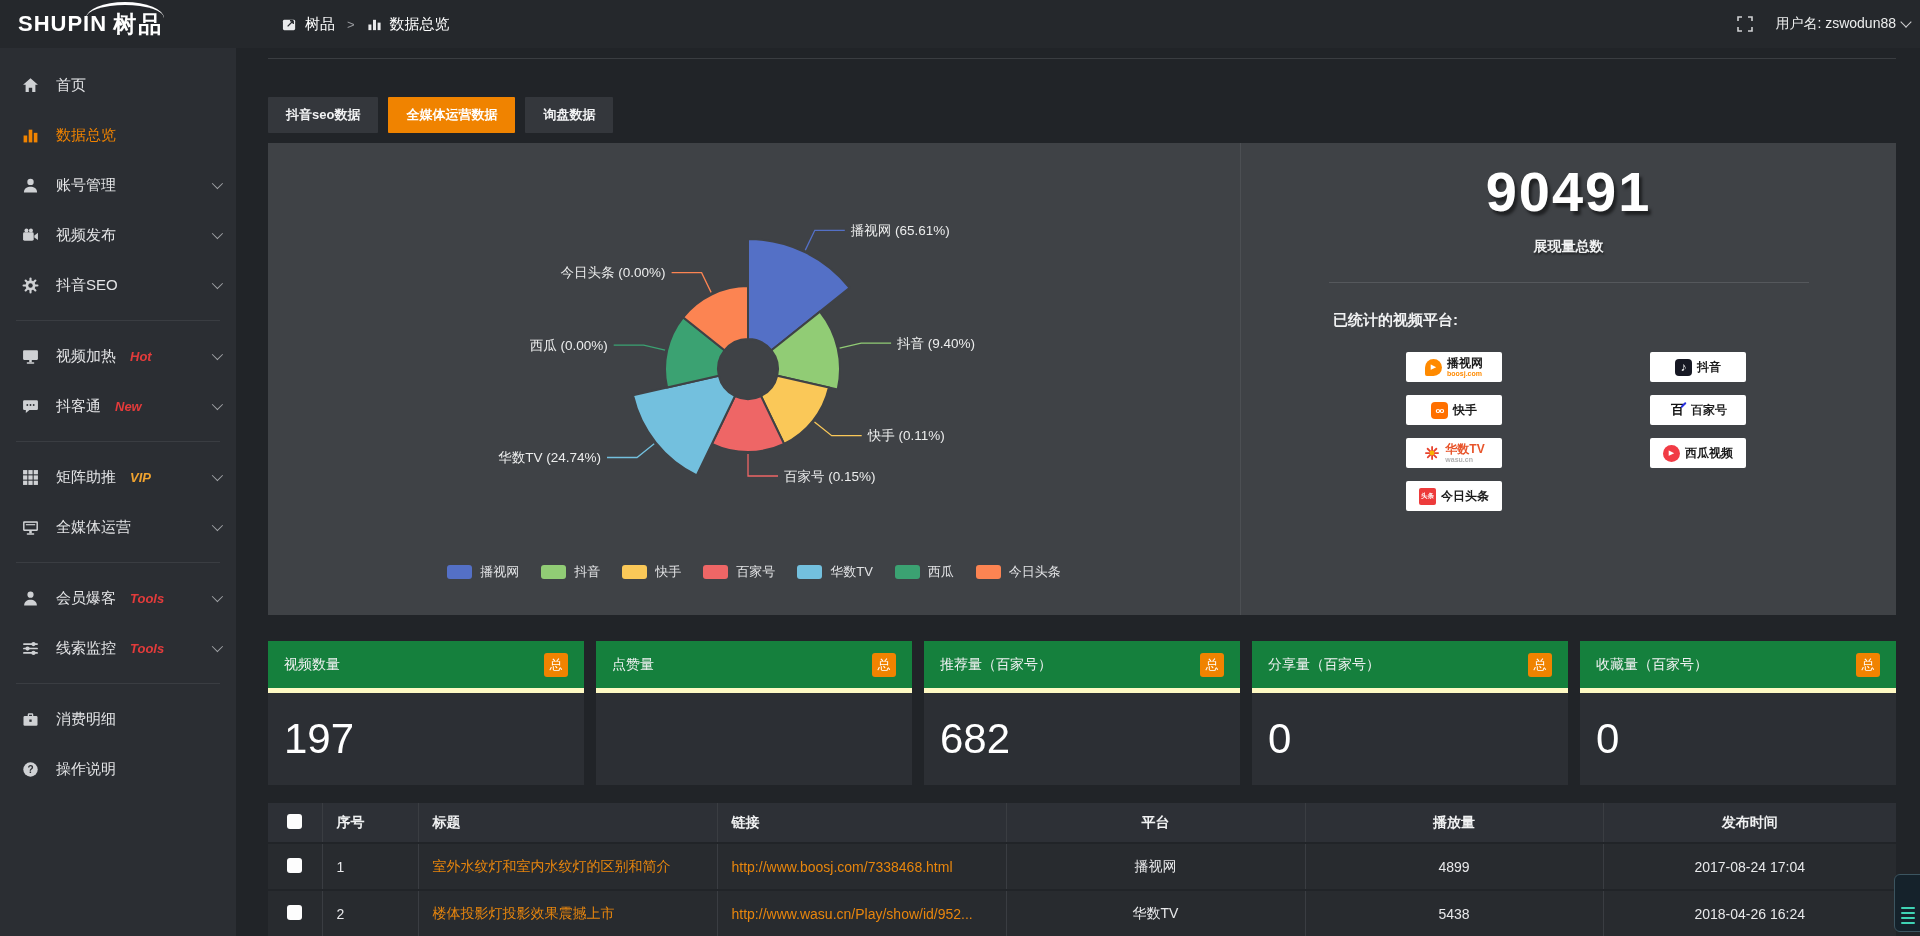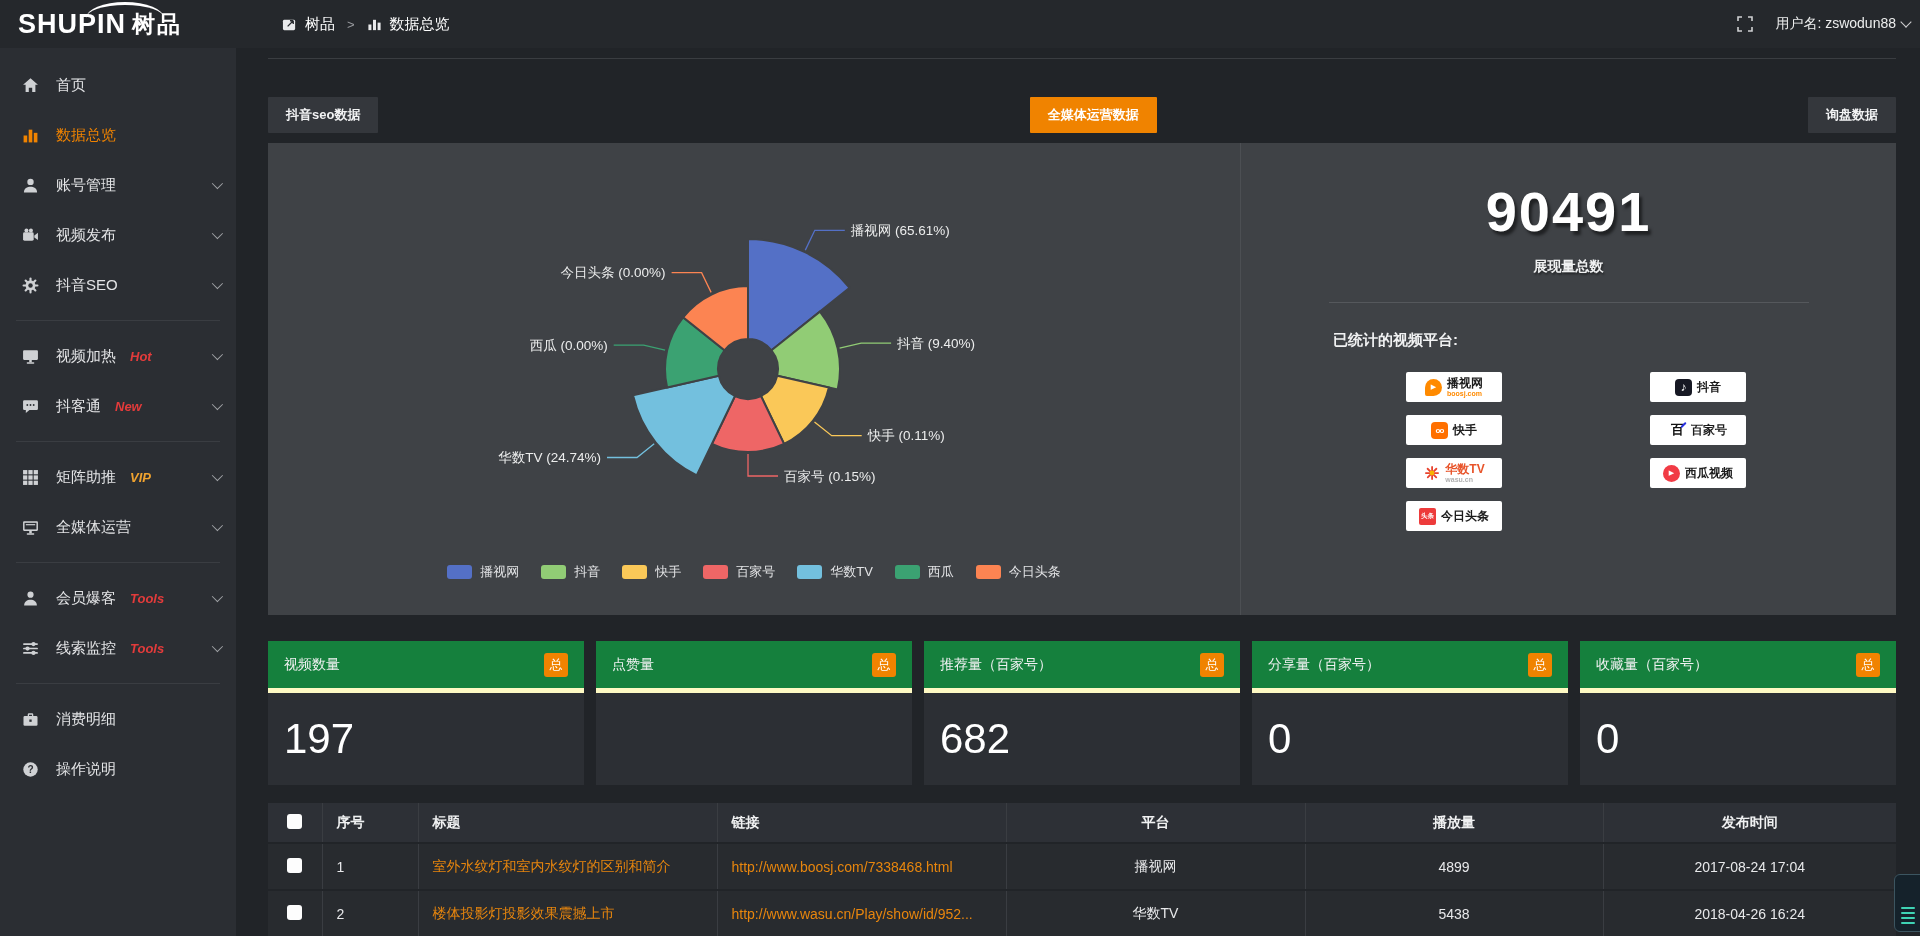--- a/index.html
+++ b/index.html
@@ -6,21 +6,21 @@
   html,body { width:1920px; height:936px; overflow:hidden;
     font-family:"Liberation Sans","DejaVu Sans",sans-serif;
     background:#212428; color:#e6e7e9; }
 
   
   .topbar { position:fixed; top:0; left:0; width:1920px; height:48px;
     background:#25282c; display:flex; align-items:center; z-index:20; }
   .logo { width:236px; height:48px; display:flex; align-items:center; padding-left:18px; position:relative; }
   .logo-arc { position:absolute; left:86px; top:2px; width:78px; height:16px;
     border-top:3px solid #fff; border-radius:50% 50% 0 0 / 100% 100% 0 0; }
-  .logo-en { font-size:27px; font-weight:bold; color:#fff; letter-spacing:1px; }
+  .logo-en { font-size:22px; font-weight:bold; color:#fff; letter-spacing:1px; }
   .logo-cn { font-size:23px; font-weight:bold; color:#fff; margin-left:6px; letter-spacing:2px; }
   .breadcrumb { display:flex; align-items:center; margin-left:46px; font-size:15px; color:#fff; gap:8px; }
   .crumb-ico { display:inline-flex; width:15px; height:15px; }
   .crumb-sep { color:#9a9ca0; font-size:13px; margin:0 4px; }
   .topbar-right { margin-left:auto; display:flex; align-items:center; gap:22px; padding-right:10px; }
   .fs-ico { width:16px; height:16px; display:inline-flex; cursor:pointer; }
   .username { font-size:14px; color:#eceded; display:flex; align-items:center; gap:6px; cursor:pointer; }
   .chev { width:8px; height:8px; border-right:1.6px solid #cfd0d2; border-bottom:1.6px solid #cfd0d2;
     transform:rotate(45deg); margin-top:-4px; }
 
@@ -33,35 +33,35 @@
   .side-item .s-label { font-size:15px; }
   .side-item.active, .side-item.active .s-icon { color:#f08300; }
   .s-tag { font-size:13px; font-weight:bold; font-style:italic; margin-left:14px; }
   .s-chev { margin-left:auto; width:8px; height:8px; border-right:1.6px solid #9fa1a5;
     border-bottom:1.6px solid #9fa1a5; transform:rotate(45deg) translateY(-2px); }
   .side-divider { height:1px; background:#3a3d42; margin:10px 16px; }
 
   
   .main { position:absolute; top:48px; left:236px; width:1684px; padding:0 24px 0 32px; }
   .top-divider { height:1px; background:#3a3d41; margin-top:10px; }
-  .tabs { display:flex; gap:10px; margin-top:38px;justify-content:space-between; }
+  .tabs { display:flex; gap:10px; margin-top:38px; }
   .tab { height:36px; padding:0 18px; display:flex; align-items:center; font-size:13px; font-weight:bold;
     color:#f2f3f4; background:#34373c; cursor:pointer; border-radius:1px; }
   .tab.active { background:#f08300; color:#fff; }
 
   
   .chart-panel { margin-top:10px; height:472px; background:#3f4246; display:flex; }
   .chart-area { flex:1; position:relative;padding-left:28px; }
   .chart-area svg { position:absolute; left:0; top:0; }
   .legend { position:absolute; left:0; bottom:34px; width:100%;
     display:flex; justify-content:center; align-items:center; gap:22px; }
   .lg-item { display:flex; align-items:center; gap:8px; cursor:pointer; }
   .lg-swatch { width:25px; height:14px; border-radius:3px; }
   .lg-label { font-size:13px; color:#e2e3e5; }
-  .summary-area { width:656px; border-left:1px solid #4c4f53; padding-top:36px; }
+  .summary-area { width:656px; border-left:1px solid #4c4f53; padding-top:16px; }
   .big-number { text-align:center; font-size:56px; font-weight:bold; color:#fff; letter-spacing:2px;
     text-shadow:3px 4px 3px rgba(0,0,0,0.5); }
   .big-label { text-align:center; font-size:14px; font-weight:bold; color:#f0f1f2; margin-top:14px;
     text-shadow:1px 2px 2px rgba(0,0,0,0.45); }
   .sum-divider { width:480px; height:1px; background:#55585c; margin:26px auto 0 auto; }
   .platforms-label { margin:28px 0 0 92px; font-size:15px; font-weight:bold; color:#f0f1f2; }
   .badge-cols { display:flex; margin-left:165px; margin-top:22px; gap:148px; }
   .badge-col { display:flex; flex-direction:column; gap:13px; }
   .pbadge { width:96px; height:30px; background:#fff; border-radius:2px; display:flex;
     align-items:center; justify-content:center; gap:5px; }

